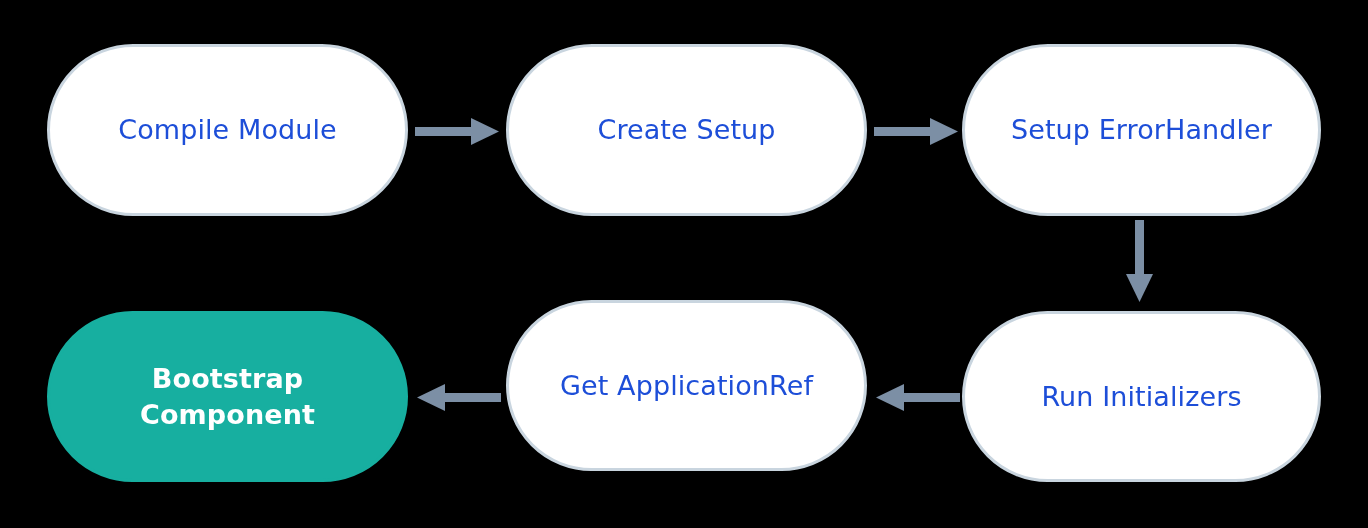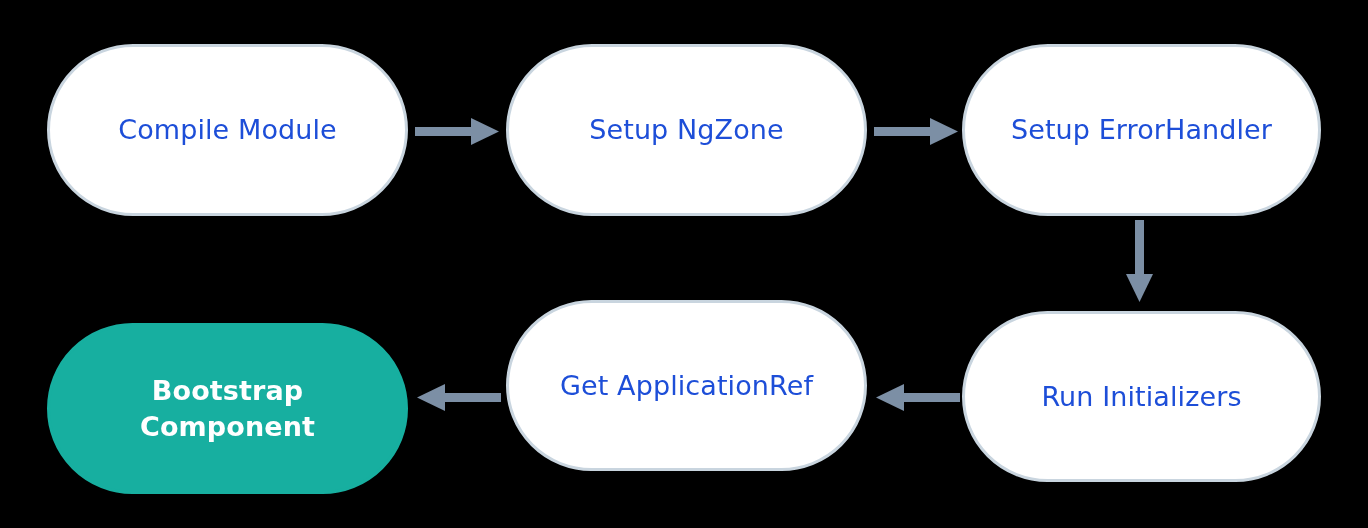--- a/index.html
+++ b/index.html
@@ -43,21 +43,21 @@
     background: #17AFA0;
     border: 3px solid #17AFA0;
     color: #FFFFFF;
     font-weight: 700;
   }
 
   
   #node-compile-module   { left: 47px;  top: 44px;  width: 361px; height: 172px; }
   #node-create-ngzone    { left: 506px; top: 44px;  width: 361px; height: 172px; }
   #node-setup-errorhandler { left: 962px; top: 44px; width: 359px; height: 172px; }
-  #node-bootstrap-component { left: 47px;  top: 311px; width: 361px; height: 171px; margin-top: 12px; }
+  #node-bootstrap-component { left: 47px;  top: 311px; width: 361px; height: 171px; }
   #node-get-applicationref  { left: 506px; top: 300px; width: 361px; height: 171px; }
   #node-run-initializers    { left: 962px; top: 311px; width: 359px; height: 171px; }
 
   
   .arrow {
     position: absolute;
   }
   .arrow svg { display: block; }
 
   #arrow-compile-to-ngzone   { left: 415px;  top: 112px; }
@@ -66,21 +66,21 @@
   #arrow-initializers-to-appref { left: 874px; top: 378px; }
   #arrow-appref-to-bootstrap { left: 415px; top: 378px; }
 </style>
 </head>
 <body>
 
 <div id="canvas">
 
   <div class="node" id="node-compile-module">Compile Module</div>
 
-  <div class="node" id="node-create-ngzone">Setup NgZone</div>
+  <div class="node" id="node-create-ngzone">Create Setup</div>
 
   <div class="node" id="node-setup-errorhandler">Setup ErrorHandler</div>
 
   <div class="node" id="node-run-initializers">Run Initializers</div>
 
   <div class="node" id="node-get-applicationref">Get ApplicationRef</div>
 
   <div class="node highlight" id="node-bootstrap-component">Bootstrap
 Component</div>
 

